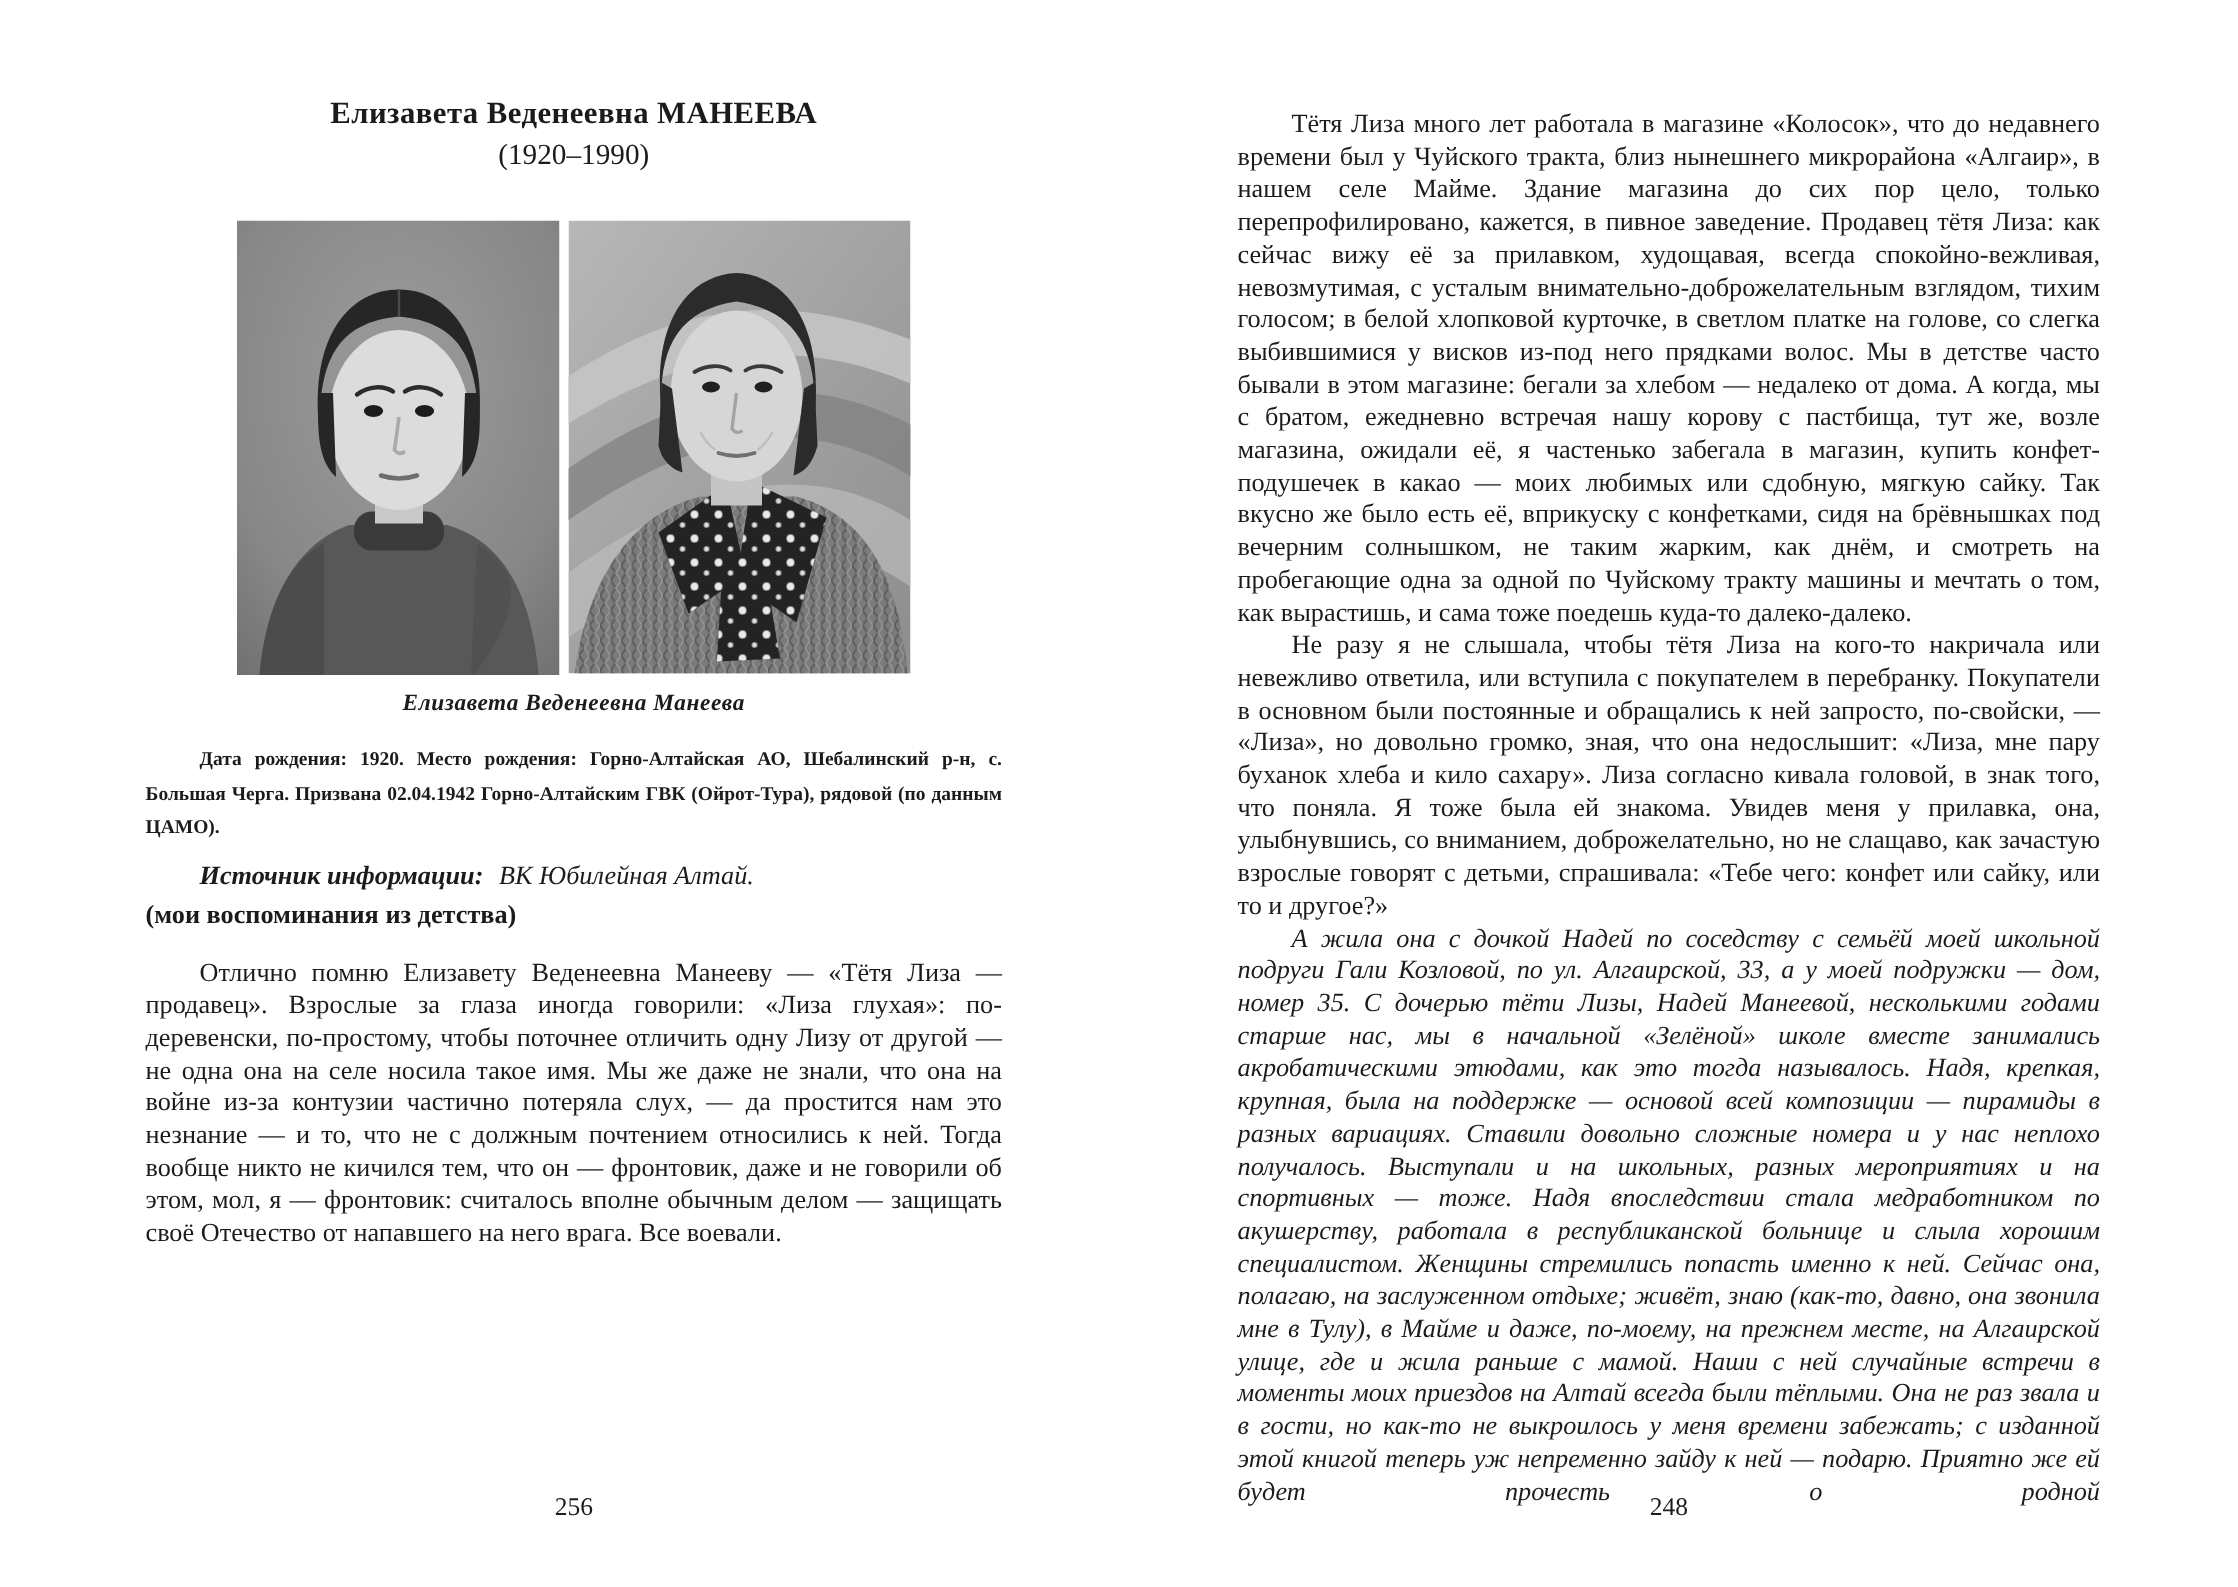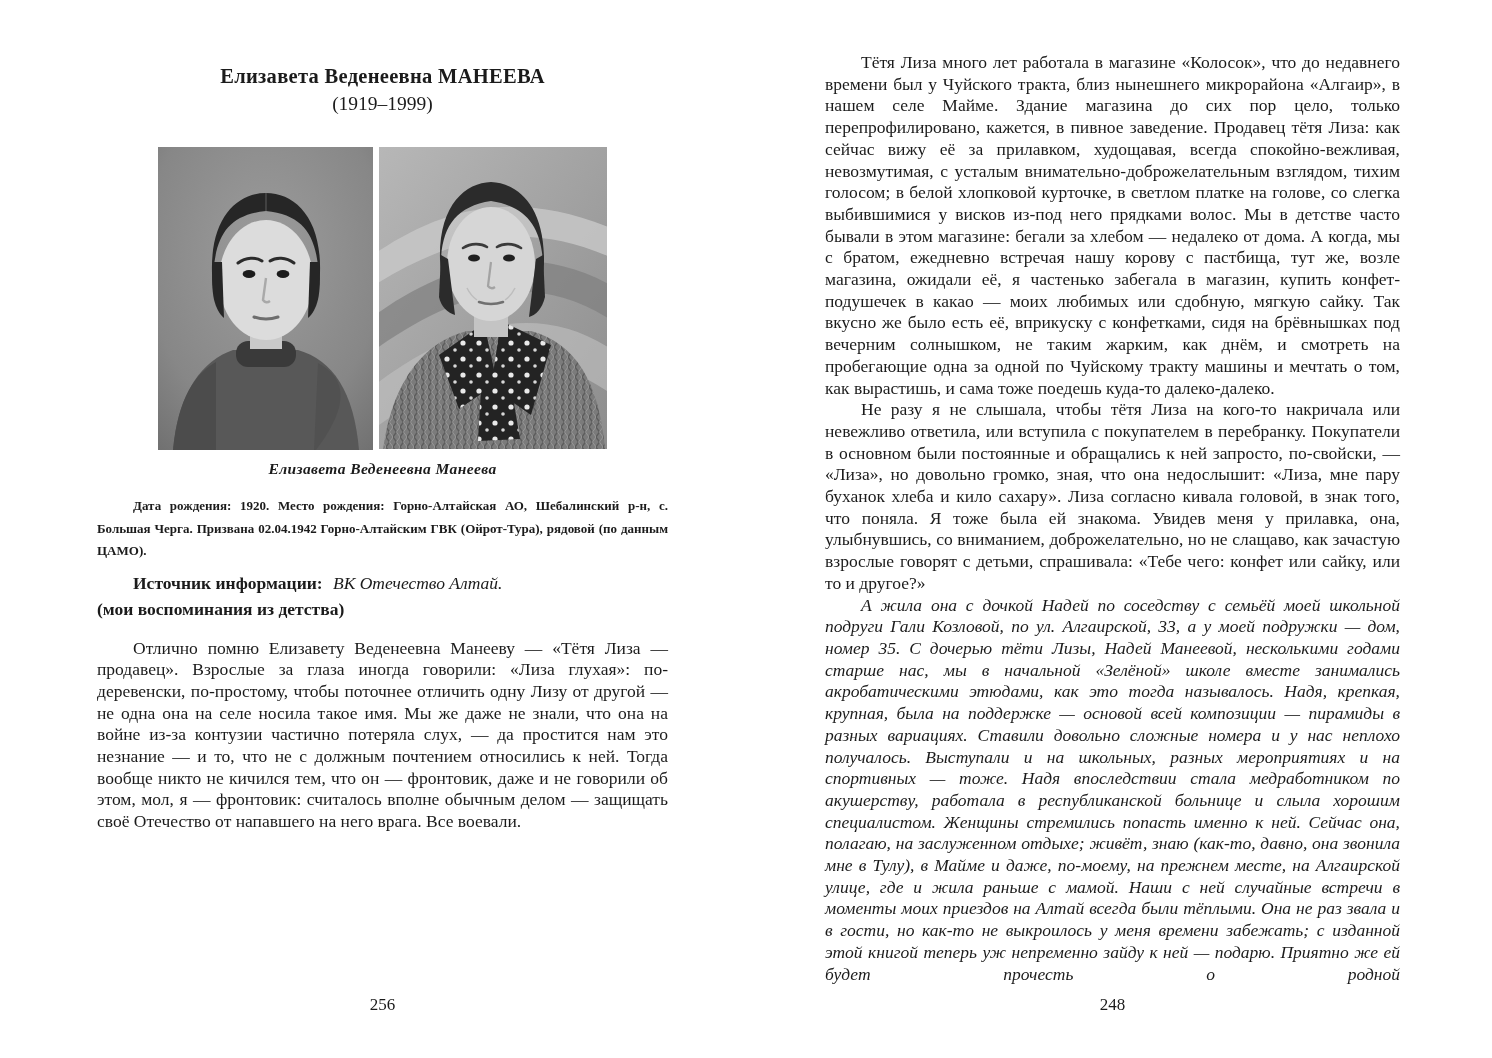--- a/index.html
+++ b/index.html
@@ -41,59 +41,59 @@
     font-size: 13px; line-height: 22.5px;
     font-weight: bold;
     text-align: justify;
     text-indent: 36px;
   }
   .source-line {
     margin: 9px 0 0;
     font-size: 17.5px; line-height: 22px;
     text-indent: 36px;
   }
-  .source-line .lbl { font-weight: bold; }
+  .source-line .lbl { font-weight: bold; font-style: italic; }
   .source-line .val { font-style: italic; margin-left: 6px; }
 
   h2.section-heading {
     margin: 27px 0 0;
     font-size: 19px; line-height: 23px;
     font-weight: bold; text-align: center;
     letter-spacing: 0.2px;
   }
   h3.section-subheading {
     margin: 4px 0 0;
     font-size: 17.5px; line-height: 22px;
     font-weight: bold; text-align: left;
   }
 
   .body-text {
     margin: 18px 0 0;
     font-size: 17.5px; line-height: 21.7px;
     text-align: justify;
     text-indent: 36px;
   }
-  .page-right { padding-top: 52px; }
+  .page-right { padding-top: 72px; }
   .page-right .body-text { margin: 0; }
   .page-right .body-text.continues { text-align-last: justify; font-style: italic; }
 
   .page-number {
     position: absolute; top: 995px; left: 0; right: 0;
     text-align: center;
     font-size: 17px;
   }
 </style>
 </head>
 <body>
 
 <div class="spread">
 
   <section class="page page-left">
     <h1 class="person-title">Елизавета Веденеевна МАНЕЕВА</h1>
-    <div class="life-years">(1919–1999)</div>
+    <div class="life-years">(1920–1990)</div>
 
     <figure class="photos">
       <div class="photos-row">
 
         <svg width="215" height="303" viewBox="0 0 215 303" role="img">
           <defs>
             <radialGradient id="p1bg" cx="50%" cy="35%" r="85%">
               <stop offset="0%" stop-color="#9c9c9c"></stop>
               <stop offset="65%" stop-color="#878787"></stop>
               <stop offset="100%" stop-color="#6e6e6e"></stop>
@@ -160,21 +160,21 @@
       </div>
       <figcaption class="photo-caption">Елизавета Веденеевна Манеева</figcaption>
     </figure>
 
     <div class="record-block">
       <p>Дата рождения: 1920. Место рождения: Горно-Алтайская АО, Шебалинский р-н, с. Большая Черга. Призвана 02.04.1942 Горно-Алтайским ГВК (Ойрот-Тура), рядовой (по данным ЦАМО).</p>
     </div>
 
     <p class="source-line">
       <span class="lbl">Источник информации:</span>
-      <span class="val">ВК Отечество Алтай.</span>
+      <span class="val">ВК Юбилейная Алтай.</span>
     </p>
 
     <h3 class="section-subheading">(мои воспоминания из детства)</h3>
 
     <p class="body-text">Отлично помню Елизавету Веденеевна Манееву — «Тётя Лиза — продавец». Взрослые за глаза иногда говорили: «Лиза глухая»: по-деревенски, по-простому, чтобы поточнее отличить одну Лизу от другой — не одна она на селе носила такое имя. Мы же даже не знали, что она на войне из-за контузии частично потеряла слух, — да простится нам это незнание — и то, что не с должным почтением относились к ней. Тогда вообще никто не кичился тем, что он — фронтовик, даже и не говорили об этом, мол, я — фронтовик: считалось вполне обычным делом — защищать своё Отечество от напавшего на него врага. Все воевали.</p>
 
     <div class="page-number">256</div>
   </section>
 
   <section class="page page-right">

